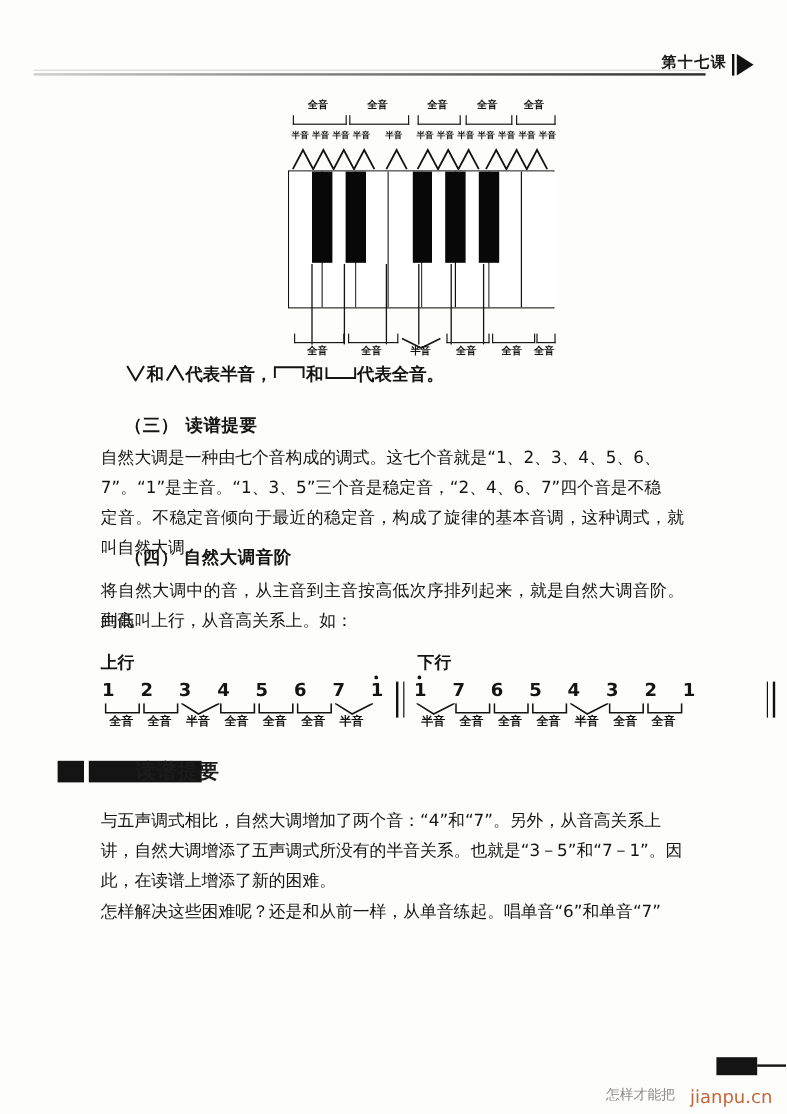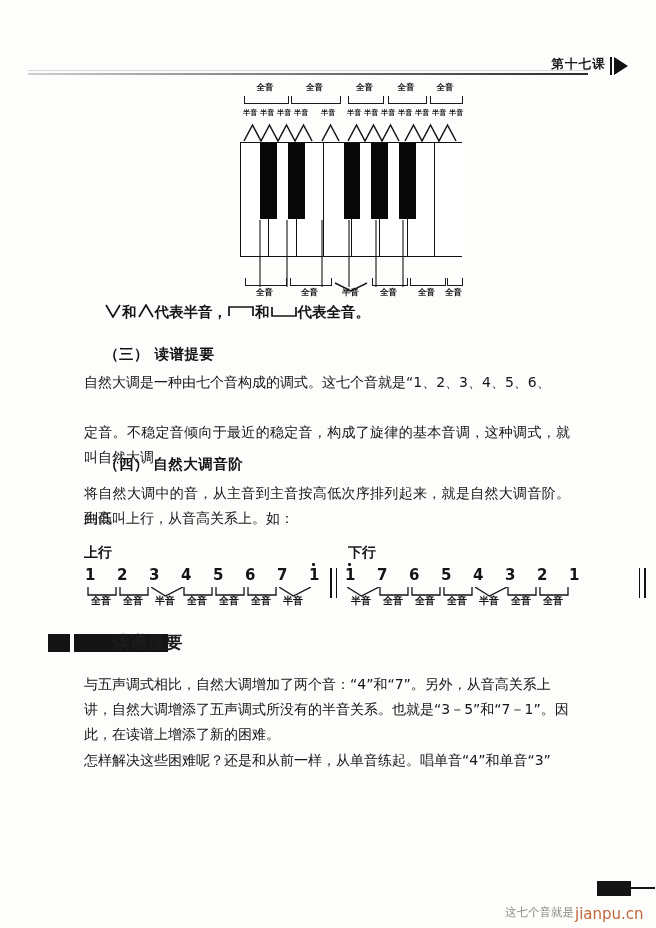--- a/index.html
+++ b/index.html
@@ -7,21 +7,21 @@
     width:656px;height:928px;
     background:#fdfdfb;
     font-family:"Liberation Serif","DejaVu Serif",serif;
     color:#141414;
     position:relative;
     overflow:hidden;
   }
   .page{position:relative;width:656px;height:928px;}
 
   
-  .hdr{position:absolute;left:28px;top:56px;width:600px;height:26px;}
+  .hdr{position:absolute;left:28px;top:44px;width:600px;height:26px;}
   .hdr-rule{position:absolute;left:0;top:17px;width:560px;height:2px;
     background:linear-gradient(to right,#cfcfcf 0%,#8d8d8d 35%,#2b2b2b 100%);}
   .hdr-rule2{position:absolute;left:0;top:14px;width:560px;height:1px;background:#d9d9d9;}
   .hdr-title{position:absolute;right:22px;top:0px;font-size:12.5px;font-weight:bold;
     letter-spacing:1.2px;color:#1a1a1a;font-family:"DejaVu Sans","Liberation Sans",sans-serif;}
   .hdr-bar{position:absolute;right:16px;top:1px;width:2px;height:18px;background:#111;}
   .hdr-tri{position:absolute;right:0px;top:1px;width:0;height:0;
     border-top:9px solid transparent;border-bottom:9px solid transparent;border-left:14px solid #111;}
 
   
@@ -208,20 +208,21 @@
         </svg>
     </span><span class="cap-txt">和</span><span class="gl">
       <svg width="26" height="13" viewBox="0 0 26 13">
           <polyline points="1,2 1,11 25,11 25,2" fill="none" stroke="#141414" stroke-width="1.7"></polyline>
         </svg>
     </span><span class="cap-txt">代表全音。</span>
   </div>
 
   <div class="h3" style="left:104px;top:345px;">（三） 读谱提要</div>
   <div class="para" style="left:84px;top:370px;width:486px;">自然大调是一种由七个音构成的调式。这七个音就是“1、2、3、4、5、6、</div>
+  <div class="para" style="left:84px;top:395px;width:486px;">7”。“1”是主音。“1、3、5”三个音是稳定音，“2、4、6、7”四个音是不稳</div>
   <div class="para" style="left:84px;top:420px;width:486px;">定音。不稳定音倾向于最近的稳定音，构成了旋律的基本音调，这种调式，就叫自然大调。</div>
 
   <div class="h3" style="left:104px;top:455px;font-family:Liberation Serif, serif;">（四） 自然大调音阶</div>
   <div class="para" style="left:84px;top:481px;width:486px;">将自然大调中的音，从主音到主音按高低次序排列起来，就是自然大调音阶。由低</div>
   <div class="para" style="left:84px;top:506px;width:486px;">到高叫上行，从音高关系上。如：</div>
 
   <div class="scale" style="left:0;top:540px;width:656px;height:70px;">
     <div class="sc-title" style="left:84px;top:4px;">上行</div>
     <div class="sc-title" style="left:348px;top:4px;">下行</div>
     <div class="barline" style="left:330px;top:28px;height:30px;"></div>
@@ -311,21 +312,21 @@
   <div class="banner">
     <div class="b1"></div>
     <div class="b2"></div>
   </div>
   <div class="banner-txt">读谱提要</div>
 
   <div class="para" style="left:84px;top:672px;width:486px;">与五声调式相比，自然大调增加了两个音：“4”和“7”。另外，从音高关系上</div>
   <div class="para" style="left:84px;top:697px;width:486px;">讲，自然大调增添了五声调式所没有的半音关系。也就是“3－5”和“7－1”。因</div>
   <div class="para" style="left:84px;top:722px;width:486px;">此，在读谱上增添了新的困难。</div>
 
-  <div class="para" style="left:84px;top:748px;width:486px;">怎样解决这些困难呢？还是和从前一样，从单音练起。唱单音“4”和单音“3”</div>
+  <div class="para" style="left:84px;top:748px;width:486px;">怎样解决这些困难呢？还是和从前一样，从单音练起。唱单音“6”和单音“7”</div>
 
 
   <div class="foot-mark"></div>
   <div class="foot-line"></div>
-  <div class="foot-cn">这七个音就是</div>
+  <div class="foot-cn">怎样才能把</div>
   <div class="foot-en">jianpu.cn</div>
 
 </div>
 
 </body></html>

